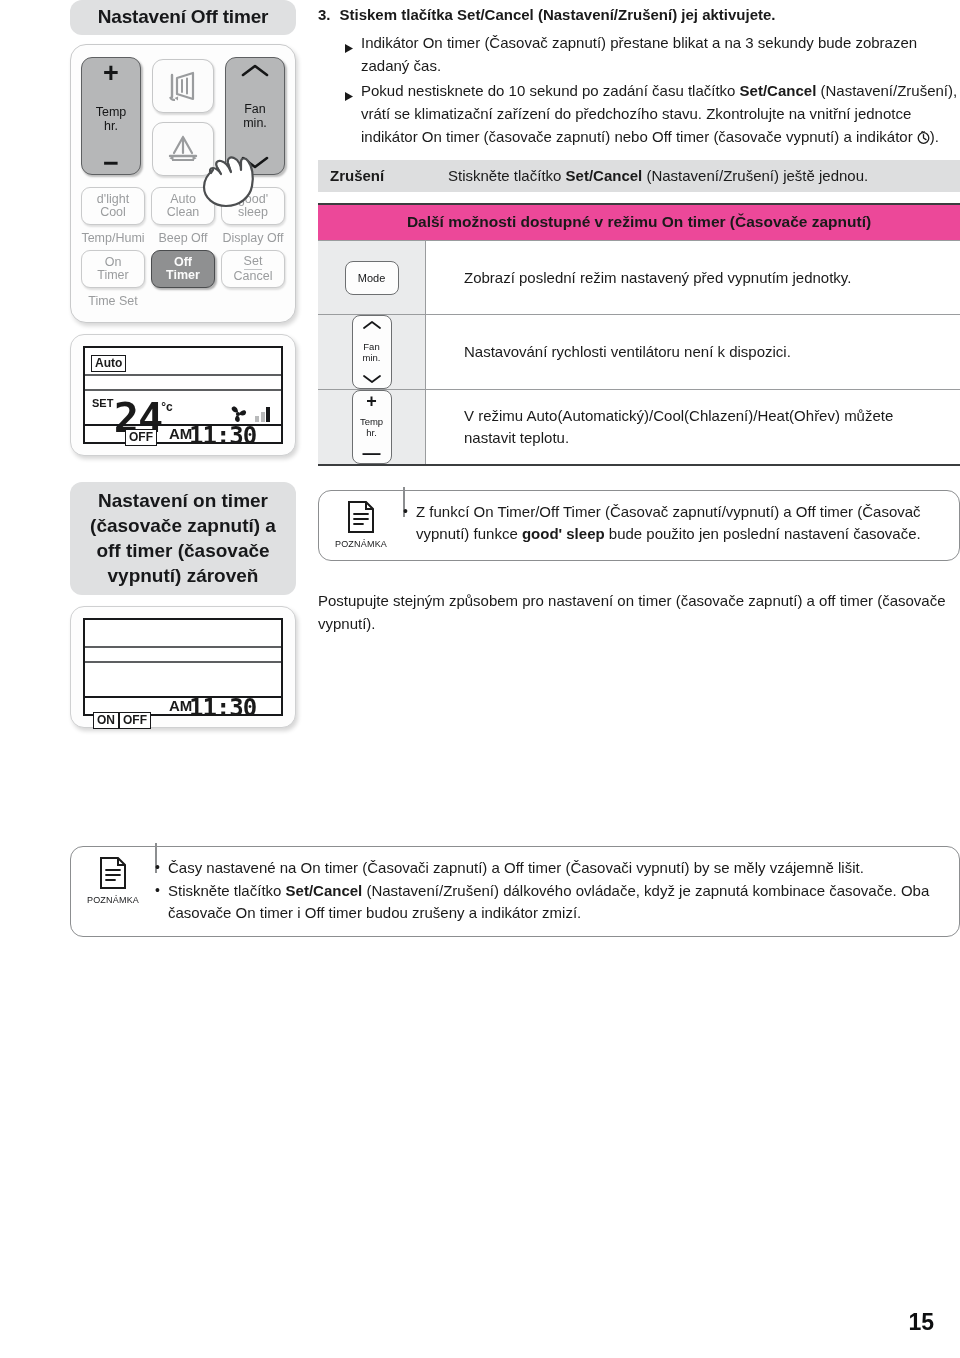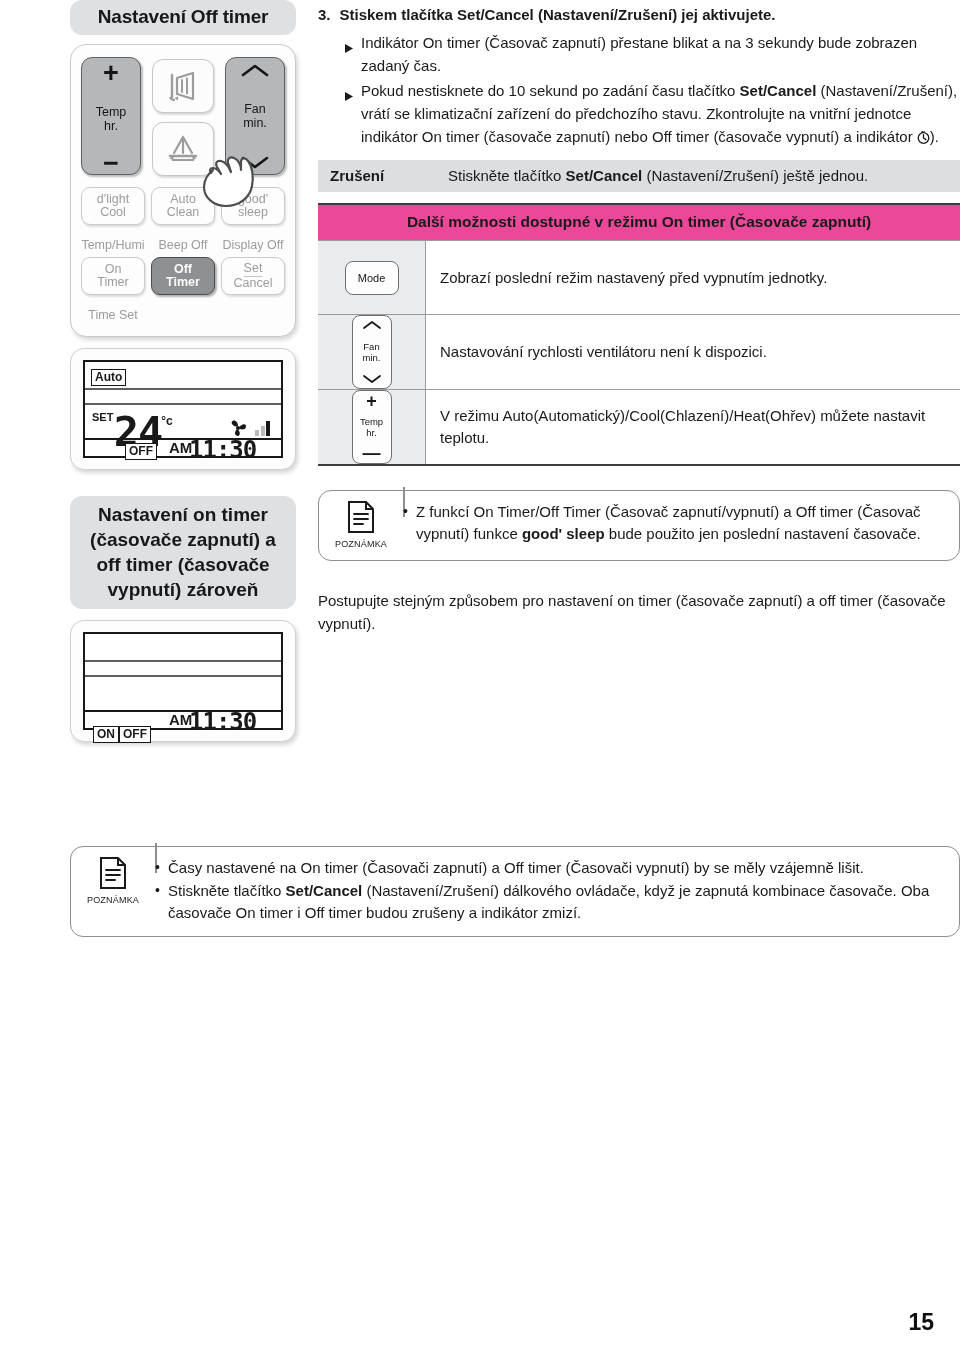--- a/index.html
+++ b/index.html
@@ -72,21 +72,21 @@
     border-radius:9px;
     display:flex; flex-direction:column; align-items:center; justify-content:center;
     color:#9a9c9e; font-size:12.5px; line-height:13px; text-align:center;
     box-shadow:1px 1.5px 2px rgba(0,0,0,0.12);
   }
   .btn-sm.dark {
     background:#8f9091; border-color:#4a4c4e; color:#fbfbfb; font-weight:bold;
     box-shadow:1.5px 2px 2px rgba(0,0,0,0.3);
   }
   .btn-sm .ul { border-bottom:1px solid #c2c4c6; padding-bottom:1px; }
-  .sub-lbl { font-size:12.5px; color:#9a9c9e; margin-top:13px; line-height:14px; }
+  .sub-lbl { font-size:12.5px; color:#9a9c9e; margin-top:6px; line-height:14px; }
   .grid-row.second { margin-top:5px; }
 
   .hand { position:absolute; left:125px; top:95px; width:74px; height:70px; pointer-events:none; }
 
   
   .lcd-wrap {
     margin-top:11px;
     background:#fdfdfd;
     border:1.5px solid #cfd0d1;
     border-radius:14px;
@@ -135,21 +135,21 @@
     padding:7px 10px 8px 12px; font-size:15px;
   }
   .cancel-row .lab { font-weight:bold; width:118px; flex:0 0 auto; }
 
   .tbl { margin-top:11px; border-top:2.5px solid #3b3d3f; }
   .tbl-head {
     background:#ec4899; text-align:center; font-weight:bold;
     font-size:15.5px; padding:8px 0 9px;
     border-bottom:1.5px solid #9a9c9e;
   }
-  .tbl-row { display:flex; border-bottom:1.5px solid #9a9c9e; min-height:74px; }
+  .tbl-row { display:flex; border-bottom:1.5px solid #9a9c9e; min-height:74px;gap:24px; }
   .tbl-row.last { border-bottom:2.5px solid #3b3d3f; }
   .tbl-cell-ico {
     width:108px; flex:0 0 auto; background:#eaebec;
     display:flex; align-items:center; justify-content:center;
     border-right:1.5px solid #9a9c9e;
   }
   .tbl-cell-txt { flex:1; display:flex; align-items:center; padding:8px 14px; font-size:15px; line-height:22px; }
 
   .kbtn {
     border:1.5px solid #6d6f71; border-radius:8px; background:#fdfdfd;

